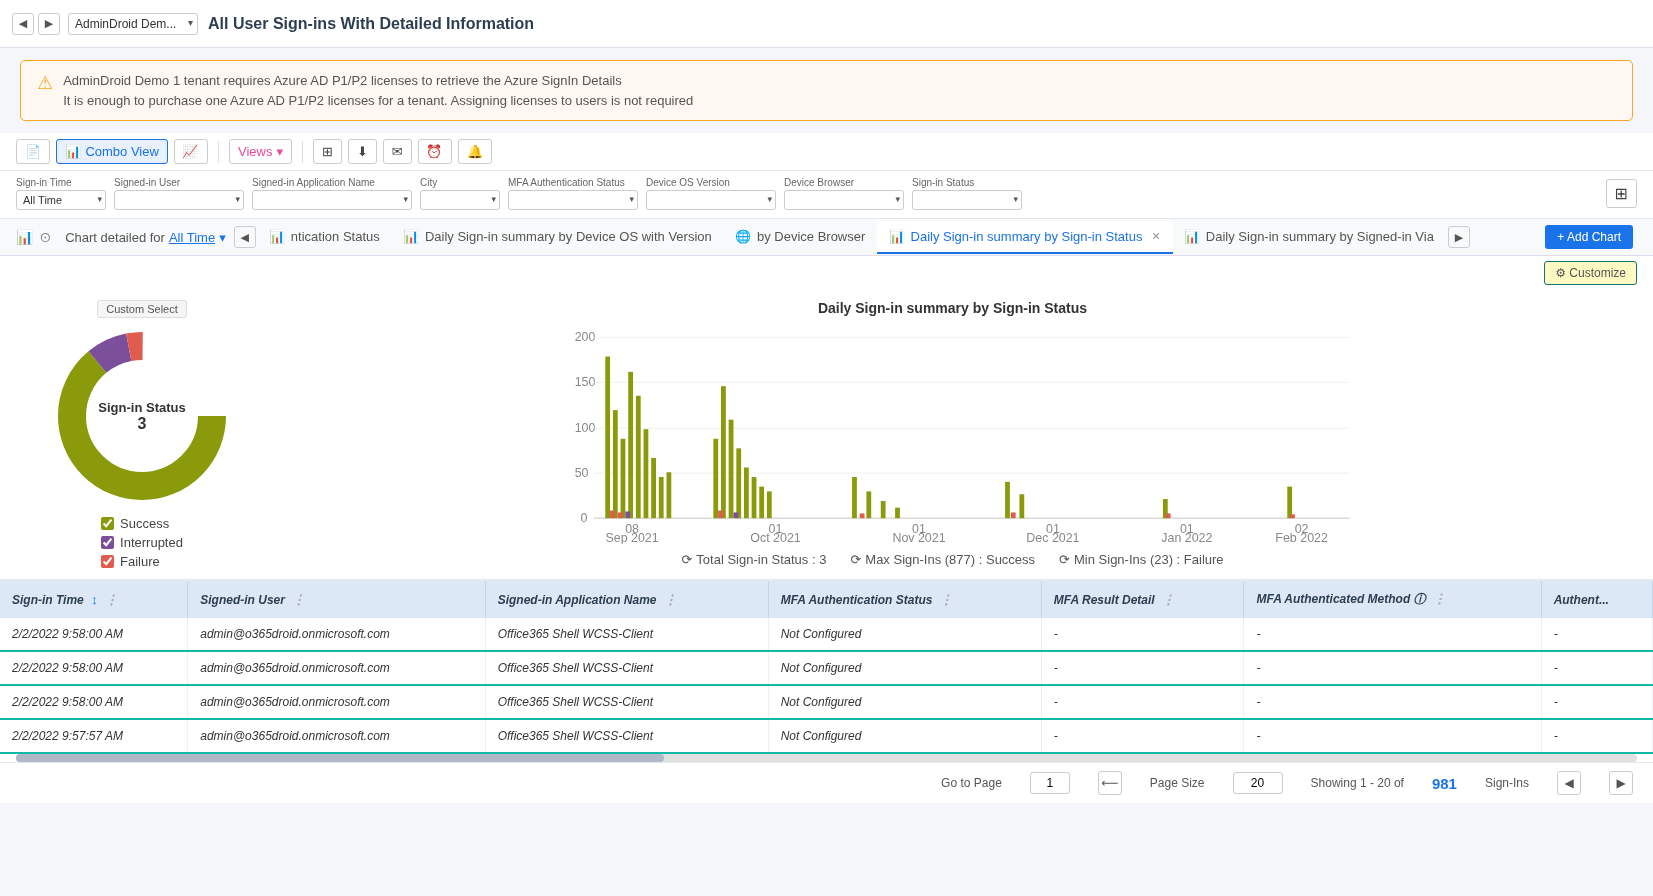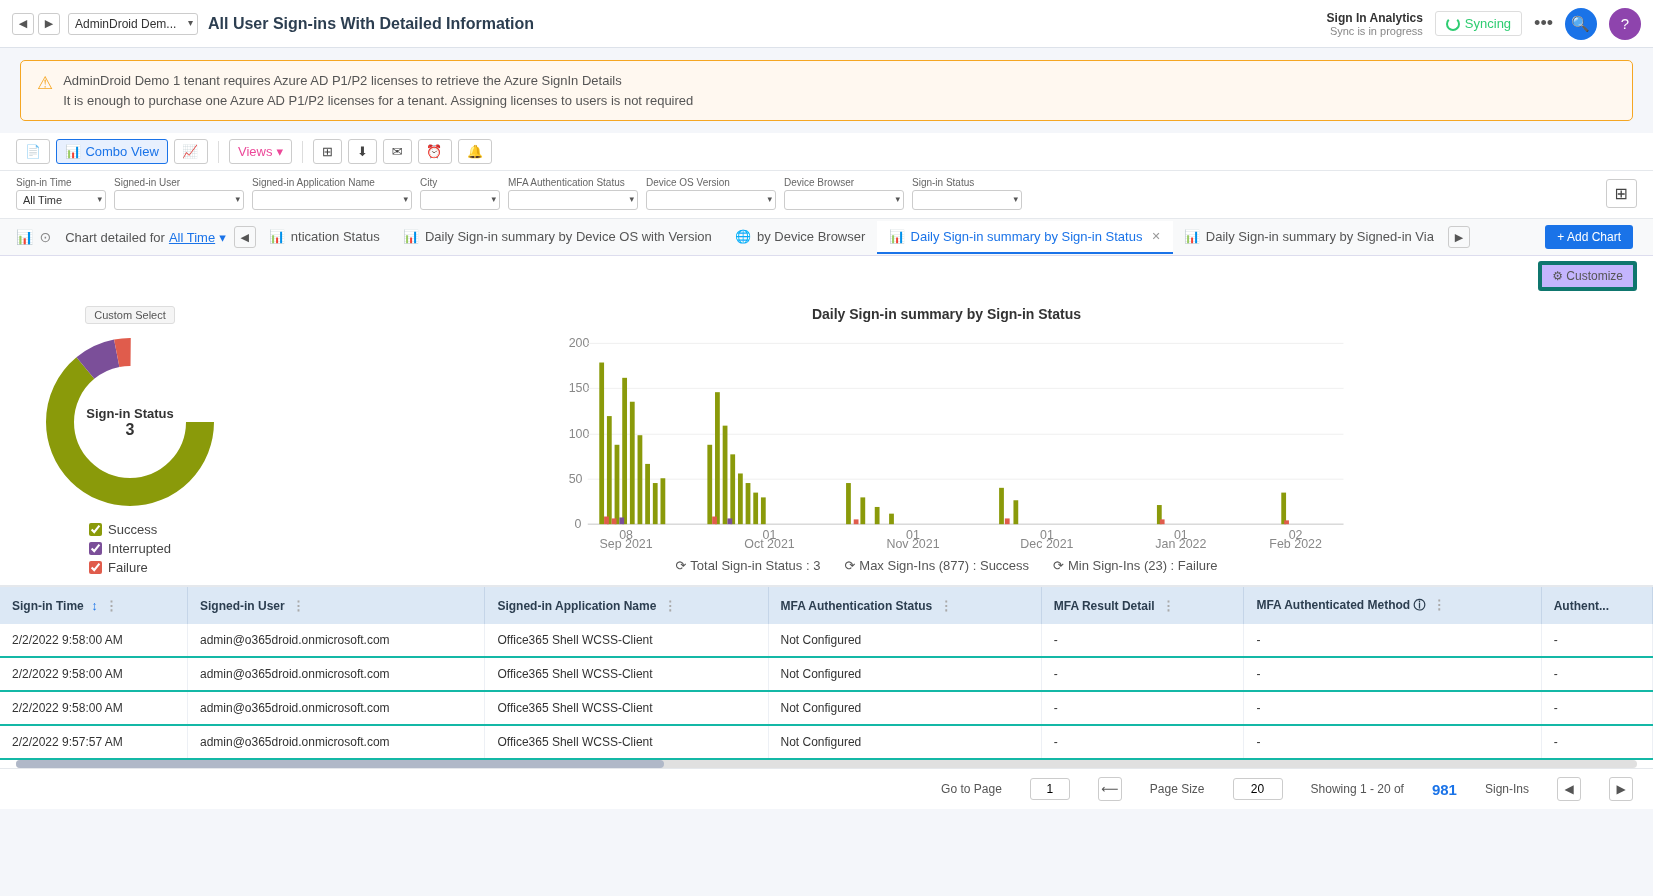--- a/index.html
+++ b/index.html
@@ -59,43 +59,43 @@
     .filter-wrapper::after { content: '▾'; position: absolute; right: 4px; top: 4px; font-size: 9px; color: #555; pointer-events: none; }
     .column-selector-btn { margin-left: auto; background: #fff; border: 1px solid #ccc; border-radius: 3px; padding: 4px 8px; cursor: pointer; font-size: 12px; color: #444; }
 
     
     .chart-area { background: #fff; margin: 0; padding: 0; }
     .chart-tab { display: flex; align-items: center; gap: 5px; padding: 8px 12px; font-size: 12px; color: #555; cursor: pointer; border-bottom: 2px solid transparent; white-space: nowrap; }
     .chart-tab.active { color: #1a73e8; border-bottom: 2px solid #1a73e8; background: #fff; }
     .chart-tab-close { margin-left: 4px; color: #999; cursor: pointer; font-size: 11px; }
     .chart-tab-nav { background: none; border: 1px solid #ccc; border-radius: 3px; width: 22px; height: 22px; cursor: pointer; font-size: 11px; color: #555; display:flex;align-items:center;justify-content:center; margin: 0 2px; }
     .add-chart-btn { margin-left: auto; background: #1a73e8; color: #fff; border: none; border-radius: 3px; padding: 5px 12px; cursor: pointer; font-size: 12px; display:flex;align-items:center;gap:5px; }
-    .customize-btn { background: #c4b5fd; border: 4px solid #0f766e; border-radius: 3px; padding: 4px 10px; cursor: pointer; font-size: 12px; color: #555; display:flex;align-items:center;gap:5px; }
-
-    
-    .chart-content { display: flex; gap: 20px; padding: 10px 20px; background: #fff; }
+    .customize-btn { background: #fef9c3; border: 1px solid #0f766e; border-radius: 3px; padding: 4px 10px; cursor: pointer; font-size: 12px; color: #555; display:flex;align-items:center;gap:5px; }
+
+    
+    .chart-content { display: flex; gap: 20px; padding: 10px 20px; background: #fff; margin-left: 12px; }
     .donut-section { display: flex; flex-direction: column; align-items: center; width: 220px; min-width: 200px; }
     .donut-wrapper { position: relative; width: 180px; height: 180px; }
     .donut-label { position: absolute; top: 50%; left: 50%; transform: translate(-50%, -50%); text-align: center; }
     .donut-label-title { font-size: 13px; font-weight: 600; color: #333; }
     .donut-label-count { font-size: 16px; font-weight: 700; color: #333; }
     .donut-legend { margin-top: 10px; display: flex; flex-direction: column; gap: 4px; }
     .legend-item { display: flex; align-items: center; gap: 6px; font-size: 11px; color: #444; }
     .custom-select-label { background: #f5f5f5; border: 1px solid #ddd; border-radius: 3px; padding: 2px 8px; font-size: 11px; color: #555; margin-bottom: 8px; }
     .bar-chart-section { flex: 1; display: flex; flex-direction: column; }
     .bar-chart-title { font-size: 14px; font-weight: 600; color: #333; text-align: center; margin-bottom: 8px; }
     .chart-stats { display: flex; justify-content: center; gap: 24px; font-size: 11px; color: #555; margin-top: 8px; }
     .stat-item { display: flex; align-items: center; gap: 4px; }
 
     
     .bar-chart-svg { width: 100%; height: 220px; }
 
     
     .table-section { background: #fff; border-top: 2px solid #e5e8ec; }
-    .data-table { width: 100%; border-collapse: collapse; }
+    .data-table { width: 100%; border-collapse: collapse; font-style: italic; }
     .data-table thead tr { background: #dce8f5; }
     .data-table th { padding: 10px 12px; text-align: left; font-size: 12px; font-weight: 600; color: #2c3e50; border-right: 1px solid #c5d5e8; white-space: nowrap; }
     .data-table th .sort-icon { color: #1a73e8; margin-left: 4px; }
     .data-table th .col-menu { color: #aaa; margin-left: 4px; cursor: pointer; }
     .data-table td { padding: 9px 12px; border-bottom: 2px solid #14b8a6; border-right: 1px solid #edf0f5; font-size: 12px; color: #333; white-space: nowrap; }
 
     
     .pagination-bar {
       display: flex; align-items: center; justify-content: flex-end; gap: 28px;
       padding: 8px 20px; border-top: 1px solid #e5e8ec; background: #fff;
@@ -117,33 +117,20 @@
     <button class="nav-btn">▶</button>
   </div>
   <div class="tenant-wrapper">
     <select class="tenant-select">
       <option>AdminDroid Dem...</option>
     </select>
   </div>
   <div class="page-title-area">
     <div class="page-title">All User Sign-ins With Detailed Information</div>
   </div>
-  <div class="header-right">
-    <div class="sign-in-analytics-info">
-      <div class="sia-title">Sign In Analytics</div>
-      <div class="sia-subtitle">Sync is in progress</div>
-    </div>
-    <button class="sync-btn">
-      <span class="sync-icon"></span>
-      <span>Syncing</span>
-    </button>
-    <button class="header-dots">•••</button>
-    <button class="header-search-btn">🔍</button>
-    <button class="header-user-btn">?</button>
-  </div>
 </div>
 
 <div class="alert-banner">
   <span class="alert-icon">⚠</span>
   <div class="alert-text">
     <div>AdminDroid Demo 1 tenant requires Azure AD P1/P2 licenses to retrieve the Azure SignIn Details</div>
     <div>It is enough to purchase one Azure AD P1/P2 licenses for a tenant. Assigning licenses to users is not required</div>
   </div>
 </div>
 

